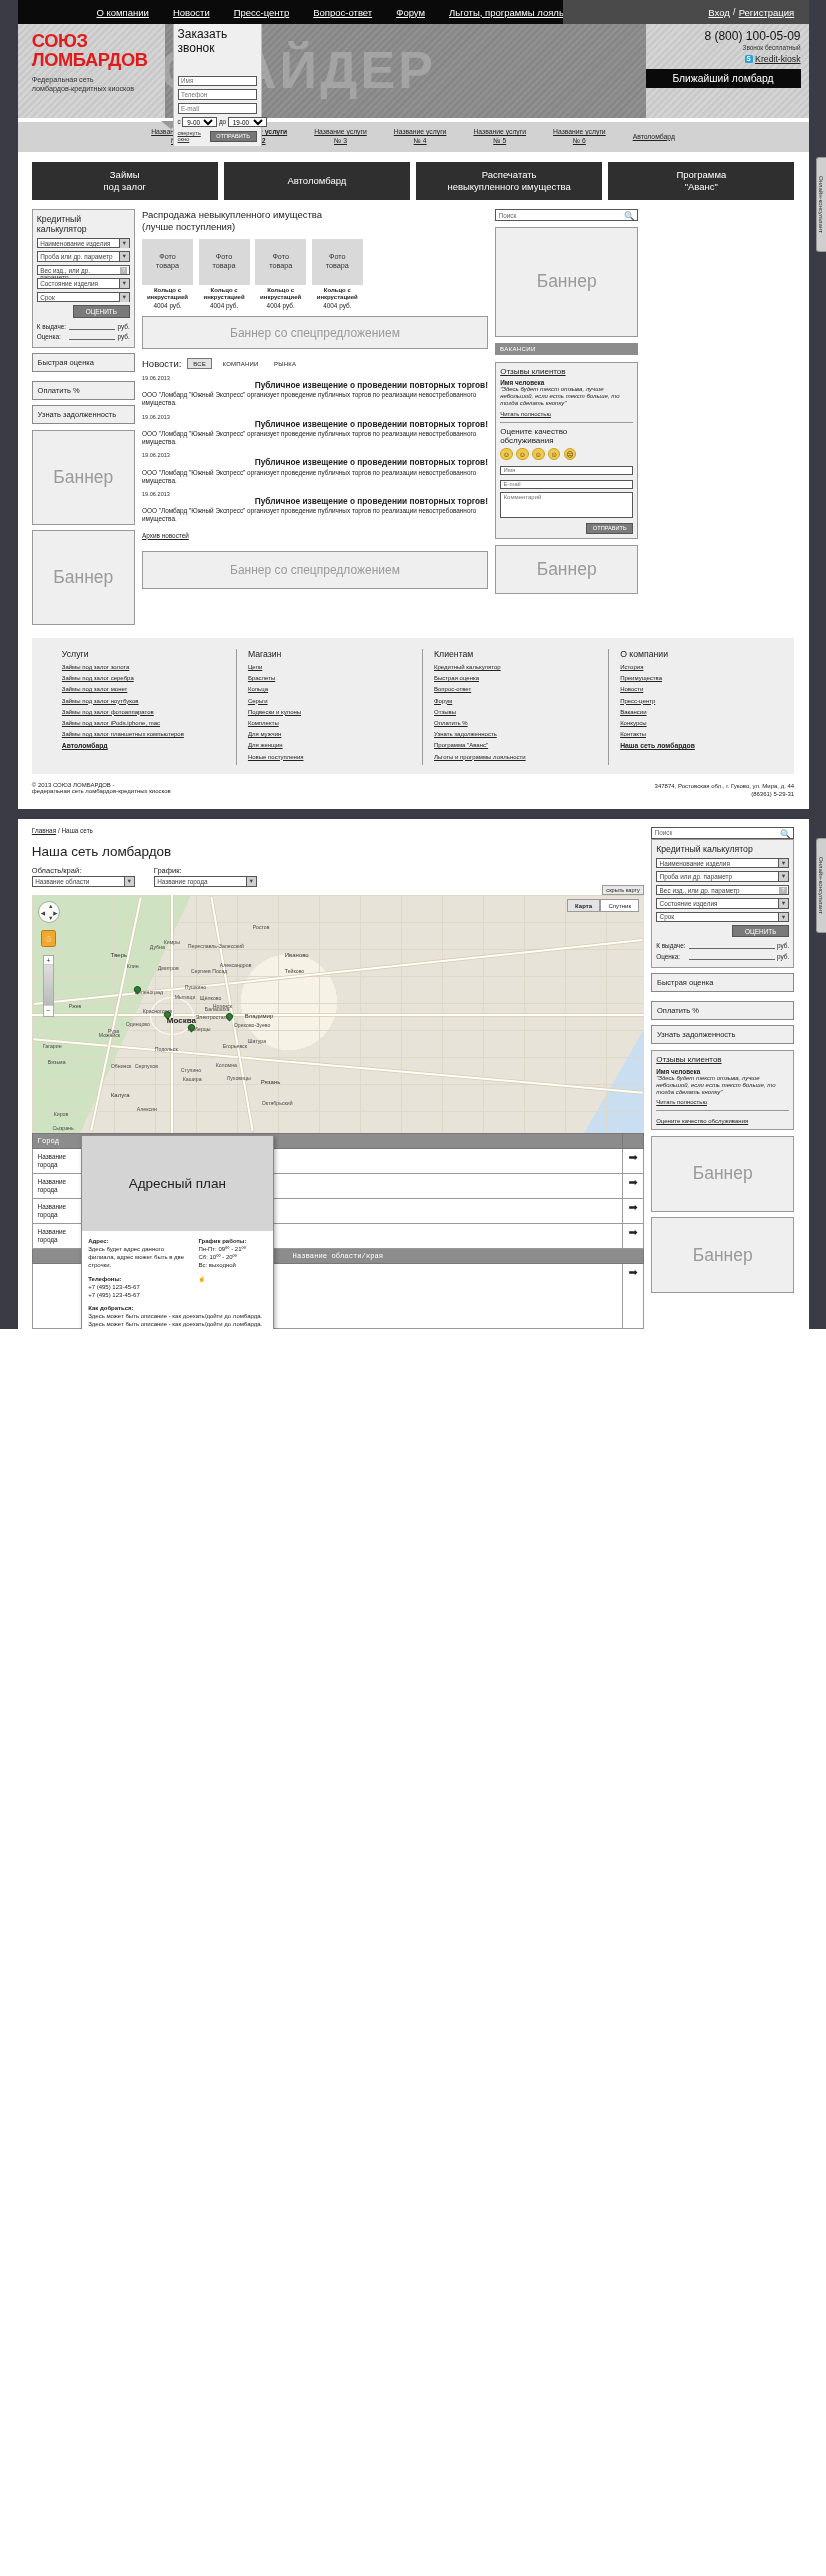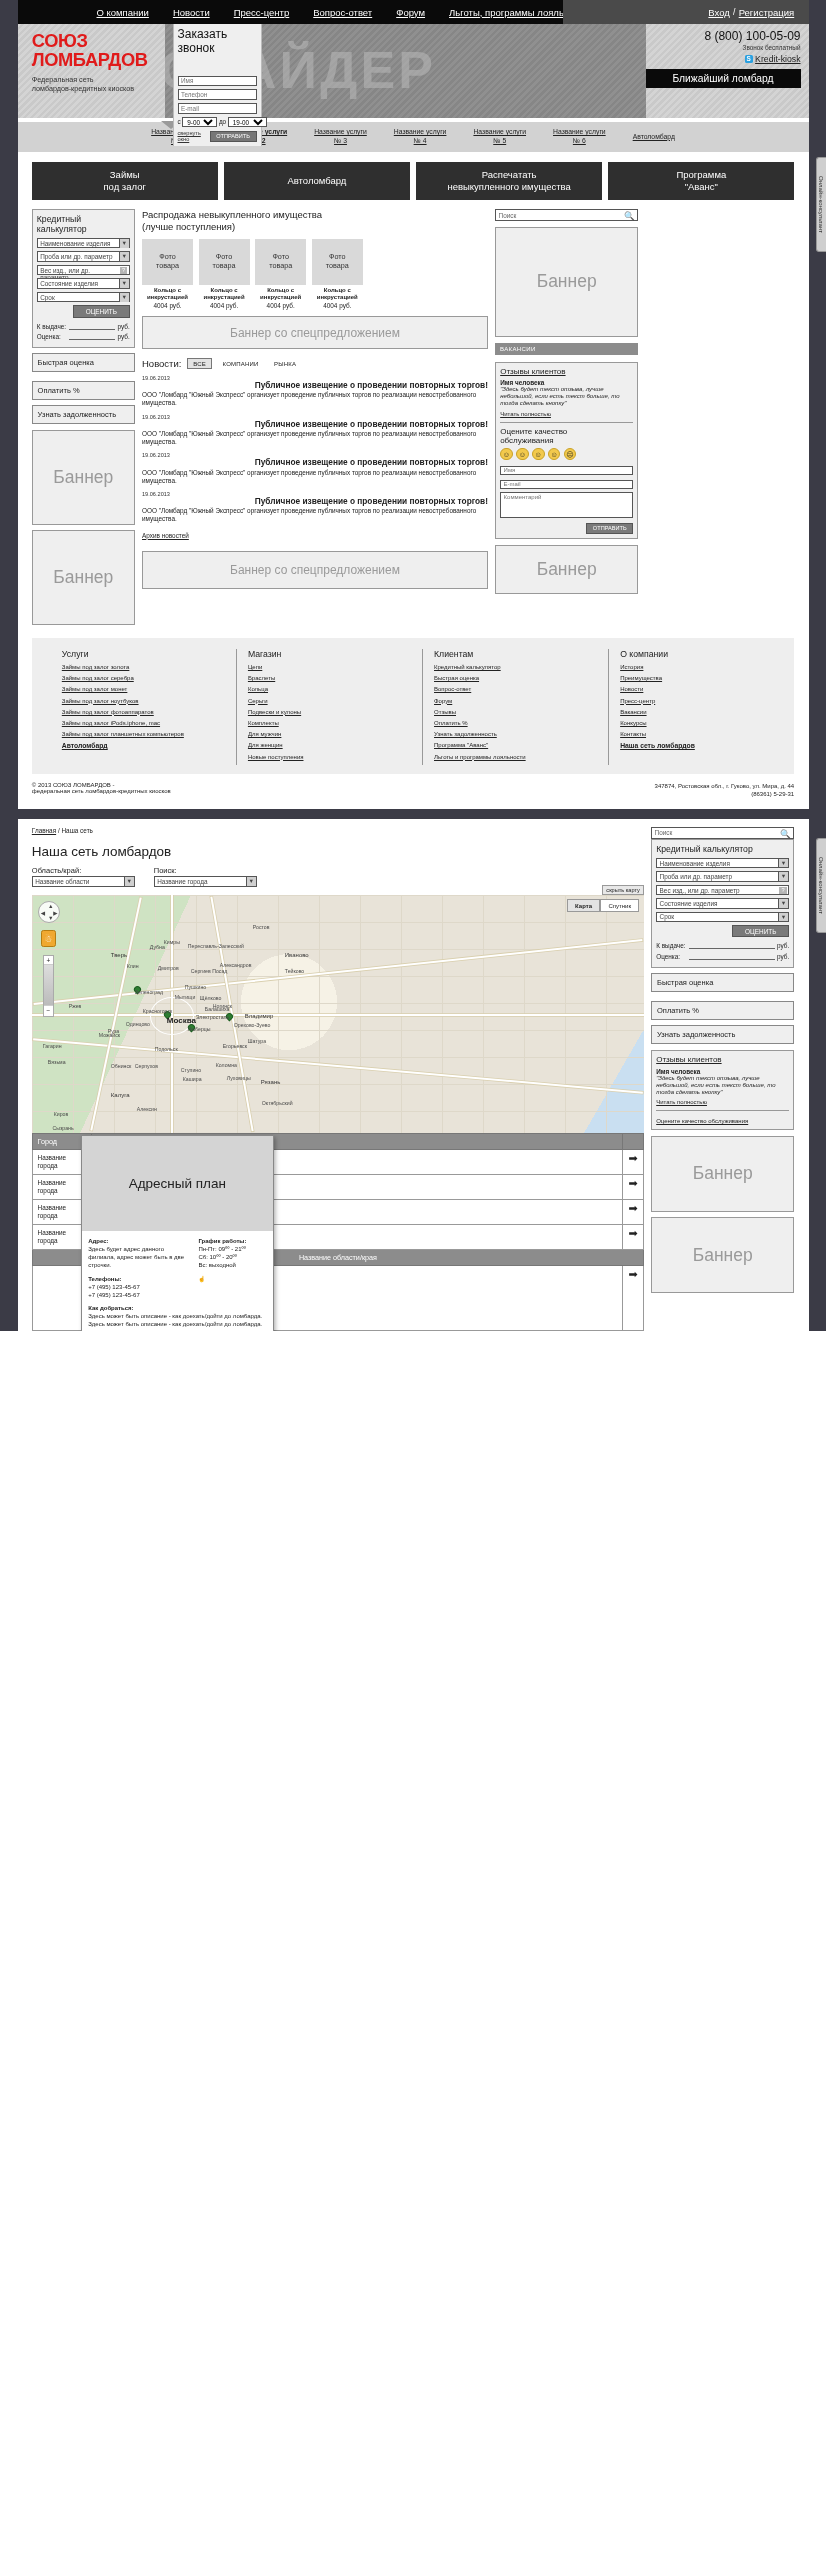--- a/index.html
+++ b/index.html
@@ -282,21 +282,21 @@
   .mapzoom .bar { height:41px; background:linear-gradient(#ddd,#bbb); }
   .maptype { position:absolute; right:4.8px; top:4.8px; display:flex; }
   .maptype div {
     font-size:6px; padding:2.4px 7.2px; border:0.8px solid #999; background:#fff; cursor:pointer;
   }
   .maptype div.on { background:#e3e3e3; font-weight:bold; }
 
   .listtable { width:100%; border-collapse:collapse; }
   .listtable th {
     background:#8c8c8c; color:#fff; font-size:7.2px; font-weight:normal;
-    text-align:left; padding:3.2px 4.8px; border:0.8px solid #777;
+    text-align:left; padding:3.2px 4.8px; border:0.8px solid #777;font-family:Liberation Mono, monospace;
   }
   .listtable td {
     border:0.8px solid #999; padding:4px 4.8px; font-size:6px; vertical-align:top; line-height:8px;
   }
   .listtable td.city { width:59px; font-size:6.4px; }
   .listtable td.arrowcell { width:20.7px; text-align:center; font-size:11px; }
 
   .modal {
     position:absolute; left:68px; top:1025px; width:193px; background:#fff;
     border:0.8px solid #888; box-shadow:1.6px 1.6px 4.8px rgba(0,0,0,.35); z-index:20;
@@ -630,21 +630,21 @@
 
       <div style="flex:1; position:relative;">
         <div class="p2title">Наша сеть ломбардов</div>
 
         <div class="selrow">
           <div class="selgrp">
             <div class="lb">Область/край:</div>
             <div class="sel"><span>Название области</span><span class="arrow">▼</span></div>
           </div>
           <div class="selgrp">
-            <div class="lb">Поиск:</div>
+            <div class="lb">График:</div>
             <div class="sel"><span>Название города</span><span class="arrow">▼</span></div>
           </div>
         </div>
 
         <div class="mapwrap">
           <div class="hidemap">скрыть карту</div>
           <div class="map">
             <div class="map-grid"></div>
 
             <div class="mroad" style="left:0;top:119px;width:100%;height:2.4px;"></div>

